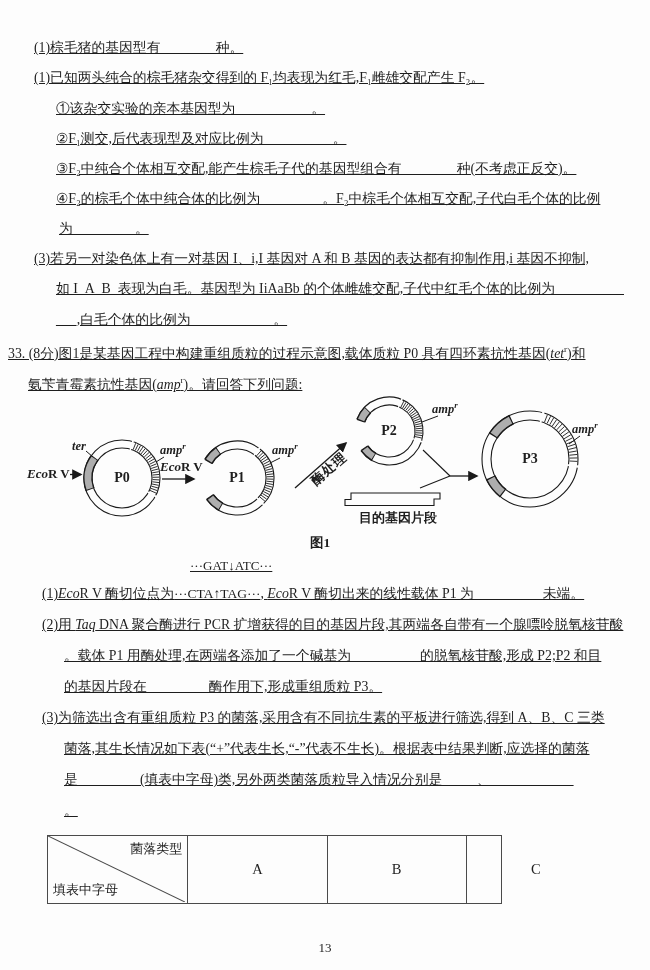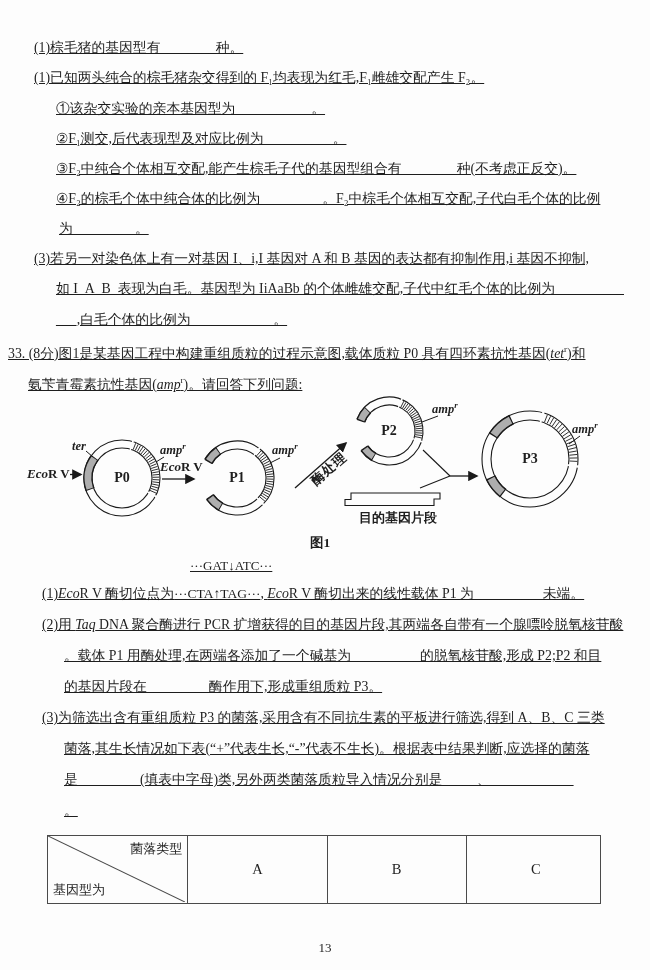--- a/index.html
+++ b/index.html
@@ -14,21 +14,21 @@
   .amp{font-size:12.5px; font-style:italic; font-weight:700;}
   .amp sup{font-size:9px; font-style:italic;}
   .ecorv{font-size:13px; font-weight:600;}
   .ecorv i{font-style:italic;}
   .pname{font-size:14px; font-weight:600; transform:translate(-50%,-50%);}
   #figsvg{position:absolute; left:0; top:380px;}
   #enzyme-label{transform:translate(-50%,-50%) rotate(-41deg); font-size:13px; font-weight:600; letter-spacing:1px;}
   #fragment-label{transform:translateX(-50%); font-size:13px; font-weight:700;}
   #fig-caption{transform:translateX(-50%); font-size:13.5px; font-weight:700;}
   #tbl{
-    position:absolute; left:47px; top:835px; width:554px; height:69px;
+    position:absolute; left:47px; top:835px; width:455px; height:69px;
     border:1.5px solid #4a4a4a; box-sizing:border-box; display:flex; background:#fdfdfd;
   }
   .tcell{
     flex:0 0 139.25px; box-sizing:border-box; border-left:1.2px solid #4a4a4a;
     display:flex; align-items:center; justify-content:center; font-size:14.5px;
   }
   .tcell.corner{border-left:none; position:relative;}
   .corner-top{position:absolute; top:4px; right:5px; font-size:13px;}
   .corner-bottom{position:absolute; bottom:4px; left:5px; font-size:13px;}
   #pagenum{position:absolute; top:940px; left:0; width:650px; text-align:center; font-size:13px;}
@@ -231,21 +231,21 @@
   <div class="ln" style="top:739px;left:64px">菌落,其生长情况如下表(“+”代表生长,“-”代表不生长)。根据表中结果判断,应选择的菌落</div>
   <div class="ln" style="top:770px;left:64px">是_________(填表中字母)类,另外两类菌落质粒导入情况分别是_____、____________</div>
   <div class="ln" style="top:801px;left:64px">。</div>
 
   <div id="tbl">
     <div class="tcell corner">
       <svg width="137" height="66" style="position:absolute;left:0;top:0">
         <line x1="0" y1="0" x2="137" y2="66" stroke="#4a4a4a" stroke-width="1.1"></line>
       </svg>
       <span class="corner-top">菌落类型</span>
-      <span class="corner-bottom">基因型为</span>
+      <span class="corner-bottom">填表中字母</span>
     </div>
     <div class="tcell">A</div>
     <div class="tcell">B</div>
     <div class="tcell">C</div>
   </div>
 
   <div id="pagenum">13</div>
 </div>
 
 </body></html>

